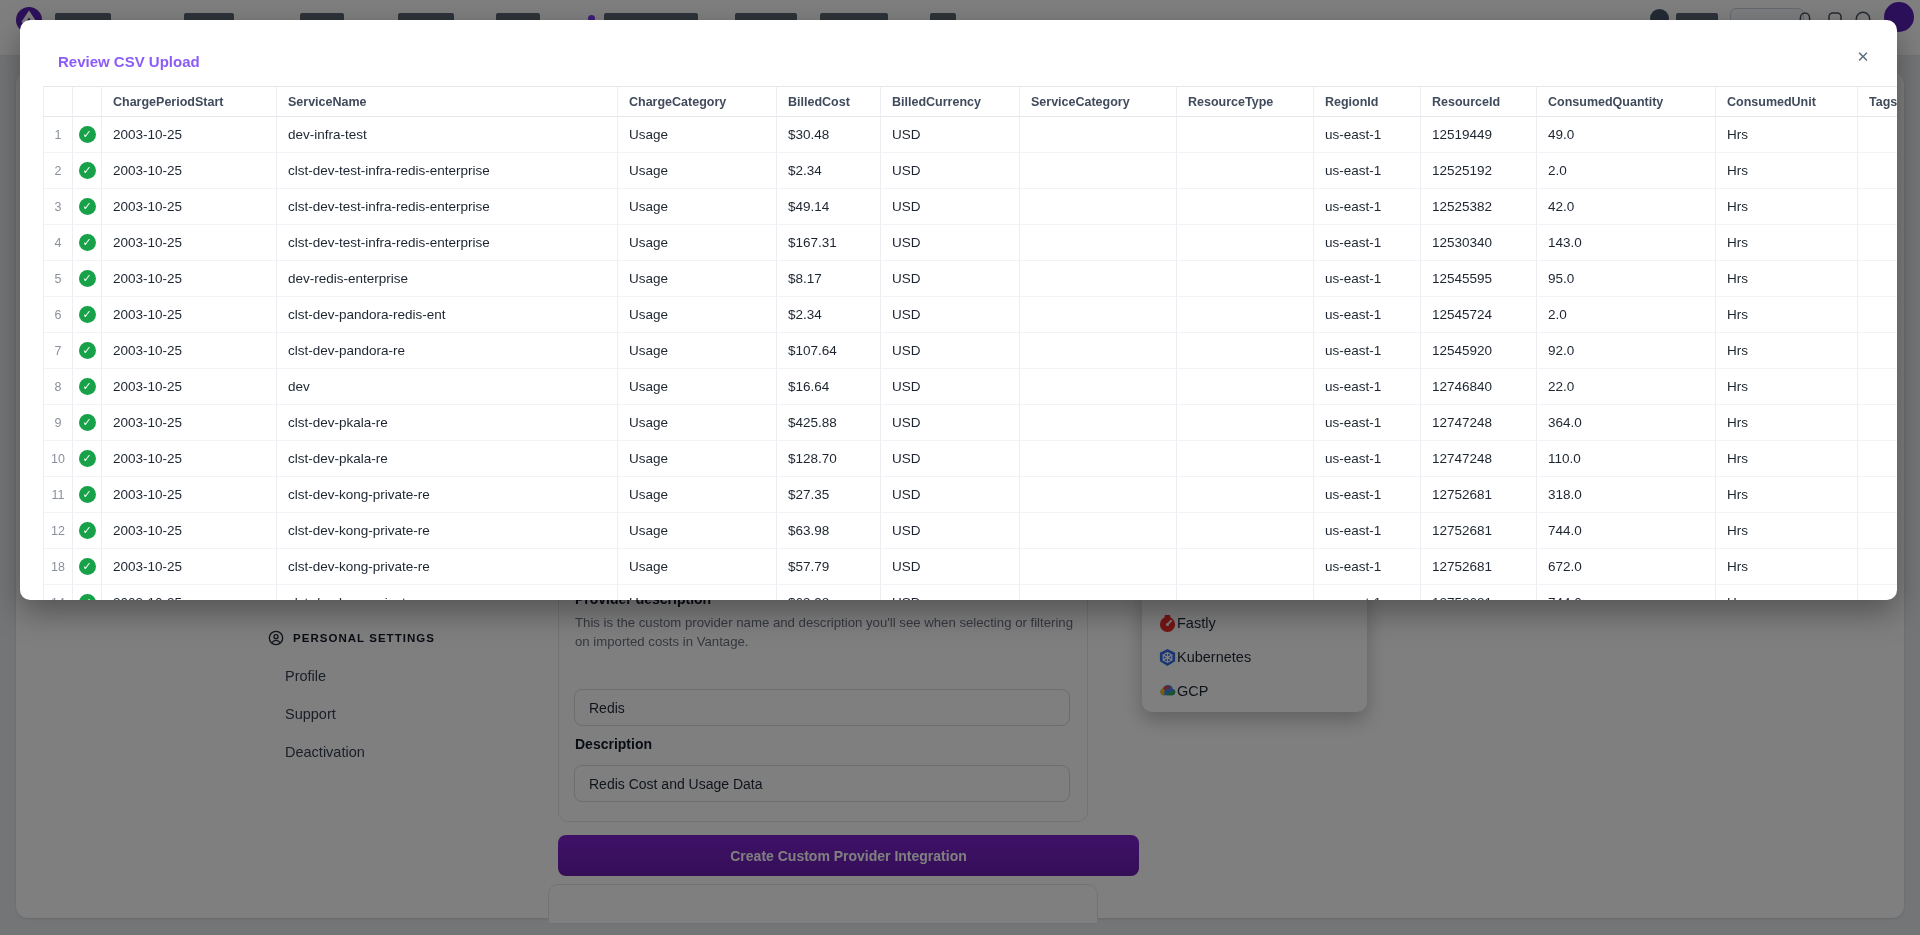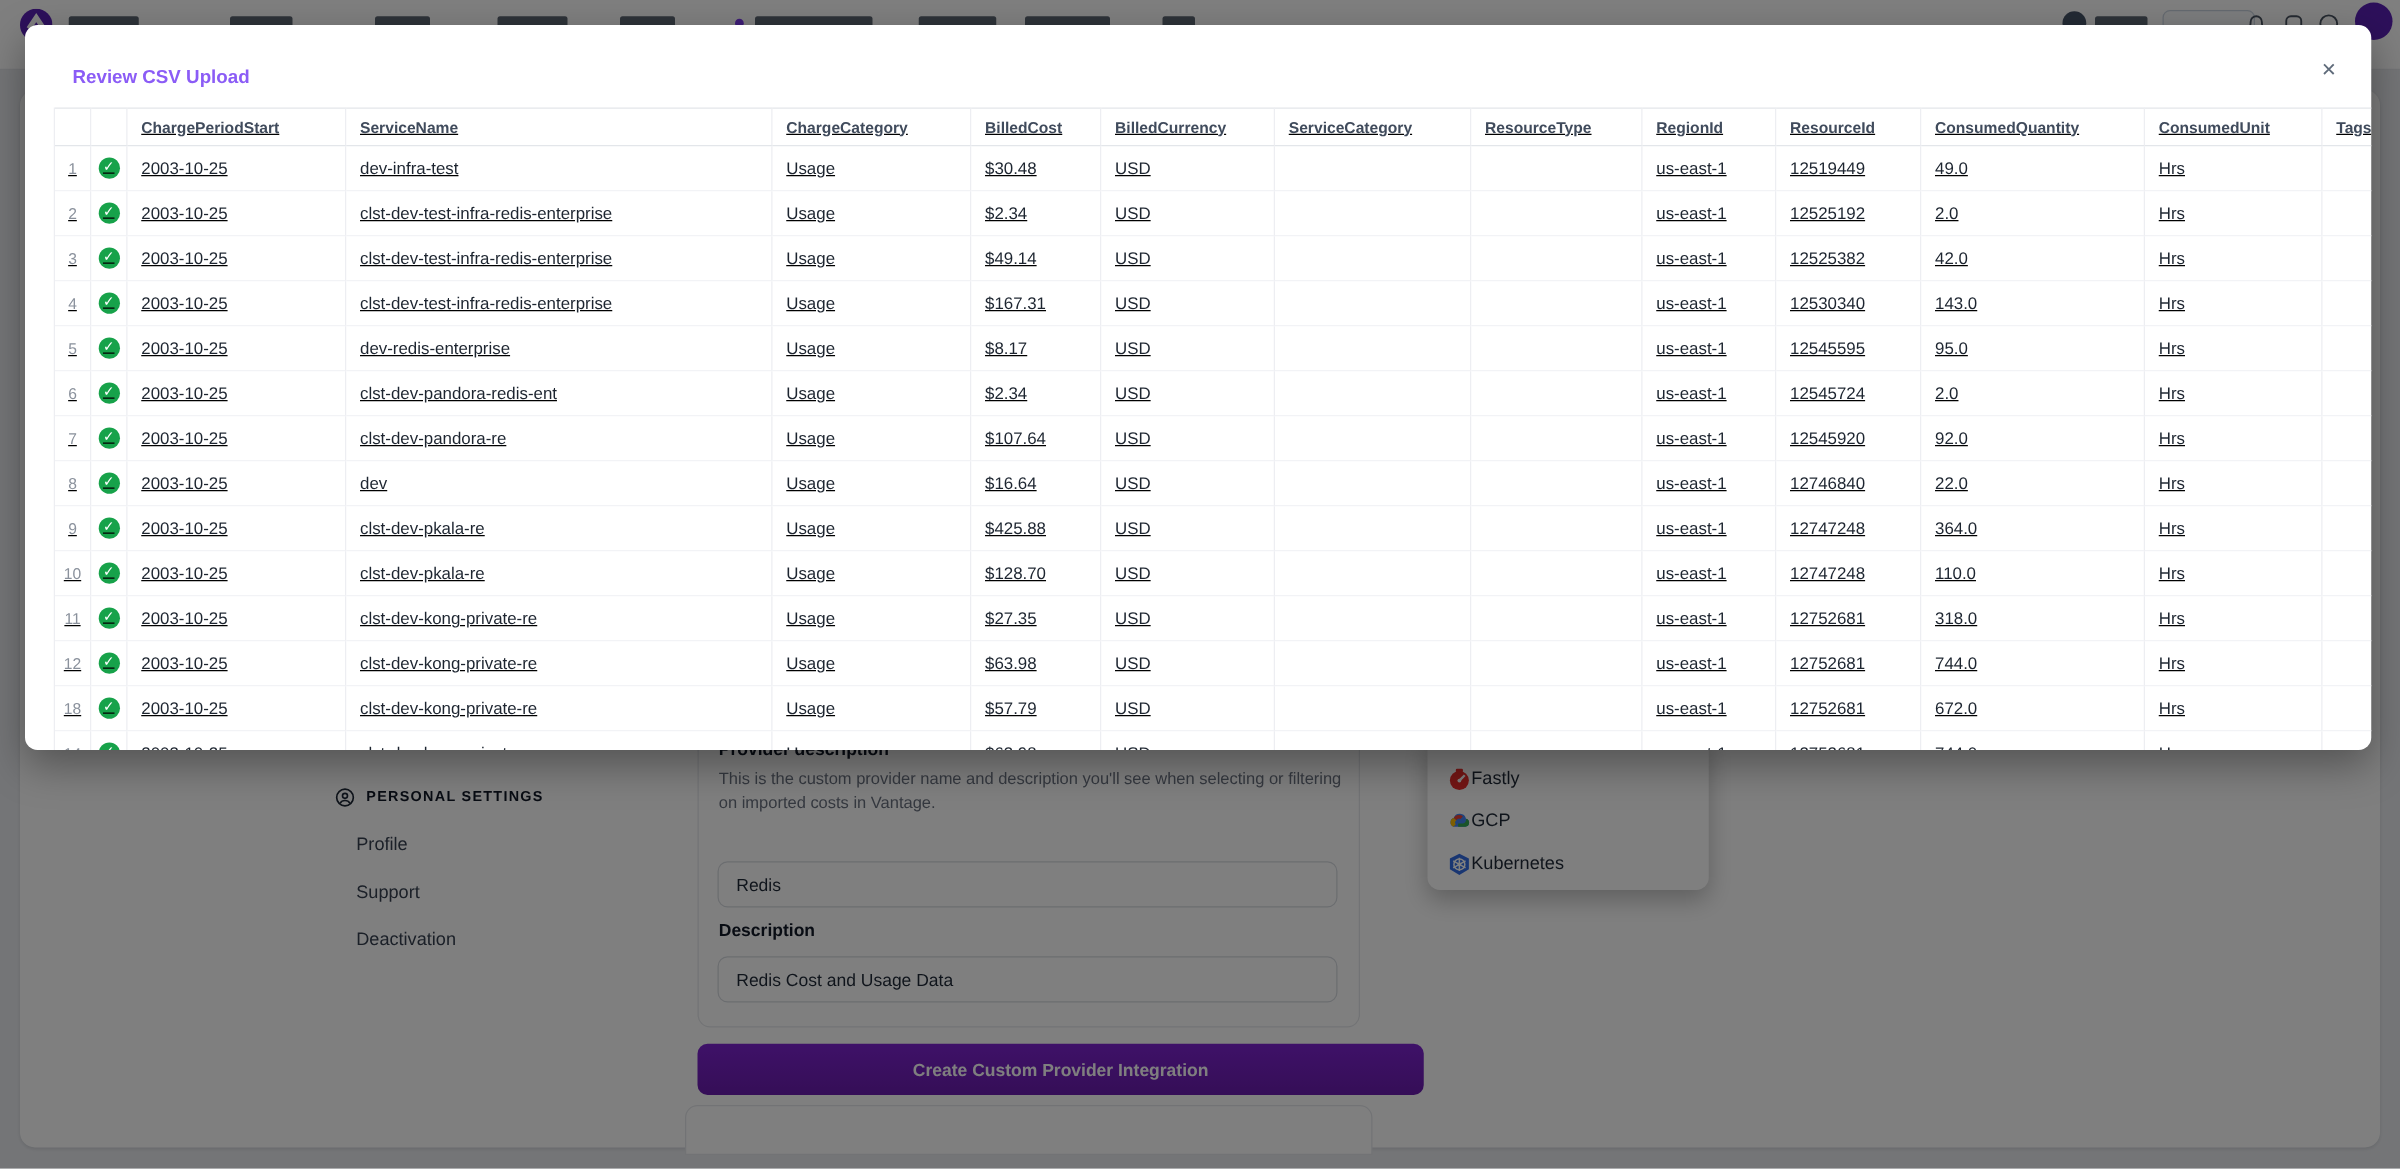--- a/index.html
+++ b/index.html
@@ -43,21 +43,21 @@
 
   
   .modal { position:absolute; left:20px; top:20px; width:1877px; height:580px; background:#ffffff; border-radius:10px;
     box-shadow:0 12px 32px rgba(0,0,0,.35); z-index:20; overflow:hidden; }
   .modal-title { position:absolute; left:38px; top:33px; font-size:15px; font-weight:700; color:#8b5cf6; }
   .modal-close { position:absolute; right:22px; top:25px; width:24px; height:24px; border:none; background:transparent; color:#5f6b7a;
     font-size:15px; line-height:24px; text-align:center; cursor:pointer; font-family:inherit; }
 
   .tbl { position:absolute; left:23px; top:66px; display:grid;
     grid-template-columns:29px 29px 175px 341px 159px 104px 139px 157px 137px 107px 116px 179px 142px 56px;
-    border-left:1px solid #edeef2;text-decoration:underline; }
+    border-left:1px solid #edeef2; }
   .th { height:31px; border-top:1px solid #e3e6ea; border-bottom:1px solid #e3e6ea; border-right:1px solid #edeef2;
     font-size:12.5px; font-weight:700; color:#404b5c; display:flex; align-items:center; padding:0 11px; white-space:nowrap; overflow:hidden; }
   .td { height:36px; border-bottom:1px solid #f2f3f6; border-right:1px solid #edeef2;
     font-size:13.5px; color:#1d2530; display:flex; align-items:center; padding:0 11px; white-space:nowrap; overflow:hidden; }
   .td.num { color:#8a919c; font-size:12.5px; justify-content:center; padding:0; }
   .td.ctr { justify-content:center; padding:0; }
   .chk { width:17px; height:17px; border-radius:50%; background:#17a24a; color:#fff; font-size:11px; line-height:17px; text-align:center; display:inline-block; }
 </style>
 </head>
 <body>
@@ -134,38 +134,38 @@
             <circle cx="10" cy="11" r="8" fill="#e82c2a"></circle>
             <path d="M10 11 L14.5 6.5" stroke="#fff" stroke-width="2"></path>
             <circle cx="10" cy="11" r="1.6" fill="#fff"></circle>
           </svg>
         </span>
         <span>Fastly</span>
       </div>
       <div class="pm-item">
         <span style="display: flex;">
           <svg class="pm-ico" viewBox="0 0 20 20">
+            <path d="M10 1 L18 5 L18 14 L10 19 L2 14 L2 5 Z" fill="#326ce5"></path>
+            <circle cx="10" cy="10" r="4.6" fill="none" stroke="#fff" stroke-width="1.3"></circle>
+            <path d="M10 4.5 V15.5 M4.8 7 L15.2 13 M4.8 13 L15.2 7" stroke="#fff" stroke-width="1.3"></path>
+            <circle cx="10" cy="10" r="1.5" fill="#fff"></circle>
+          </svg>
+        </span>
+        <span>Kubernetes</span>
+      </div>
+      <div class="pm-item">
+        <span style="display: flex;">
+          <svg class="pm-ico" viewBox="0 0 20 20">
             <path d="M5 14 h10 a3.4 3.4 0 0 0 .6-6.7 A5.4 5.4 0 0 0 5.2 6.8 A3.8 3.8 0 0 0 5 14z" fill="#4285f4"></path>
             <path d="M5.2 6.8 A5.4 5.4 0 0 1 13 5.2 L11 7.5 A3 3 0 0 0 7.4 8.6z" fill="#ea4335"></path>
             <path d="M5 14 A3.8 3.8 0 0 1 5.2 6.8 L7.4 8.6 A2.4 2.4 0 0 0 7 12z" fill="#fbbc05"></path>
             <path d="M15 14 H9 v-2.6 h4 a3.4 3.4 0 0 0 2.6-4.1 A3.4 3.4 0 0 1 15 14z" fill="#34a853"></path>
           </svg>
         </span>
         <span>GCP</span>
-      </div>
-      <div class="pm-item">
-        <span style="display: flex;">
-          <svg class="pm-ico" viewBox="0 0 20 20">
-            <path d="M10 1 L18 5 L18 14 L10 19 L2 14 L2 5 Z" fill="#326ce5"></path>
-            <circle cx="10" cy="10" r="4.6" fill="none" stroke="#fff" stroke-width="1.3"></circle>
-            <path d="M10 4.5 V15.5 M4.8 7 L15.2 13 M4.8 13 L15.2 7" stroke="#fff" stroke-width="1.3"></path>
-            <circle cx="10" cy="10" r="1.5" fill="#fff"></circle>
-          </svg>
-        </span>
-        <span>Kubernetes</span>
       </div>
     </div>
 </div>
 
 <div class="scrim"></div>
 
 <div class="modal">
   <div class="modal-title">Review CSV Upload</div>
   <button class="modal-close">
     <span>✕</span>

